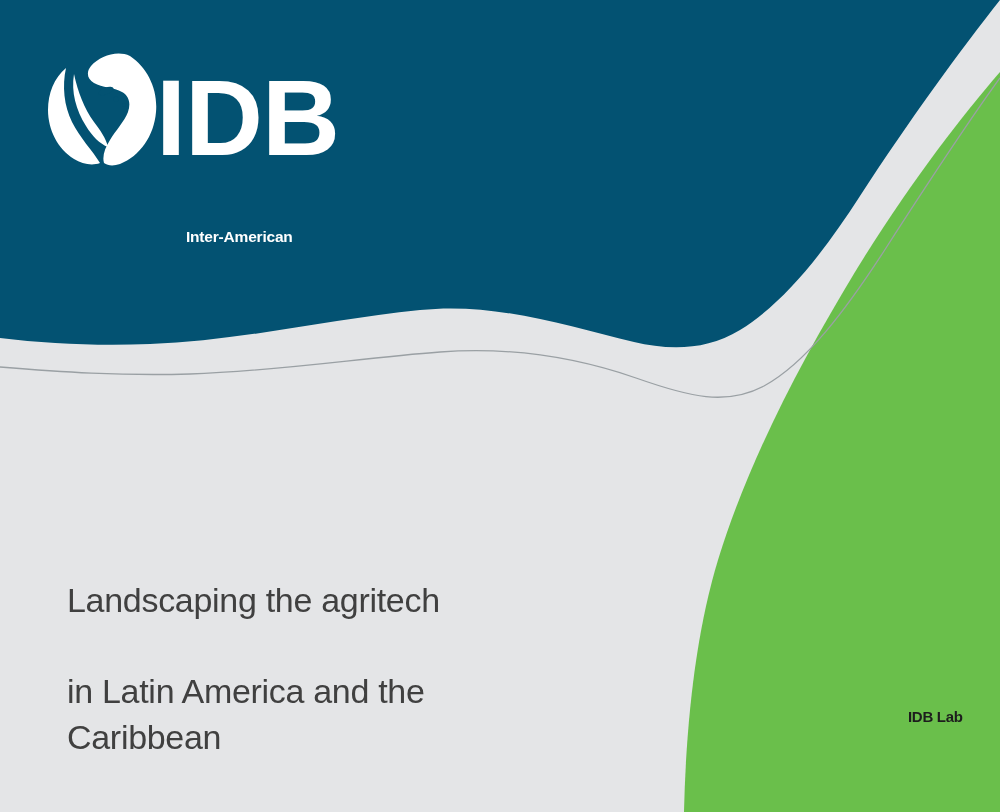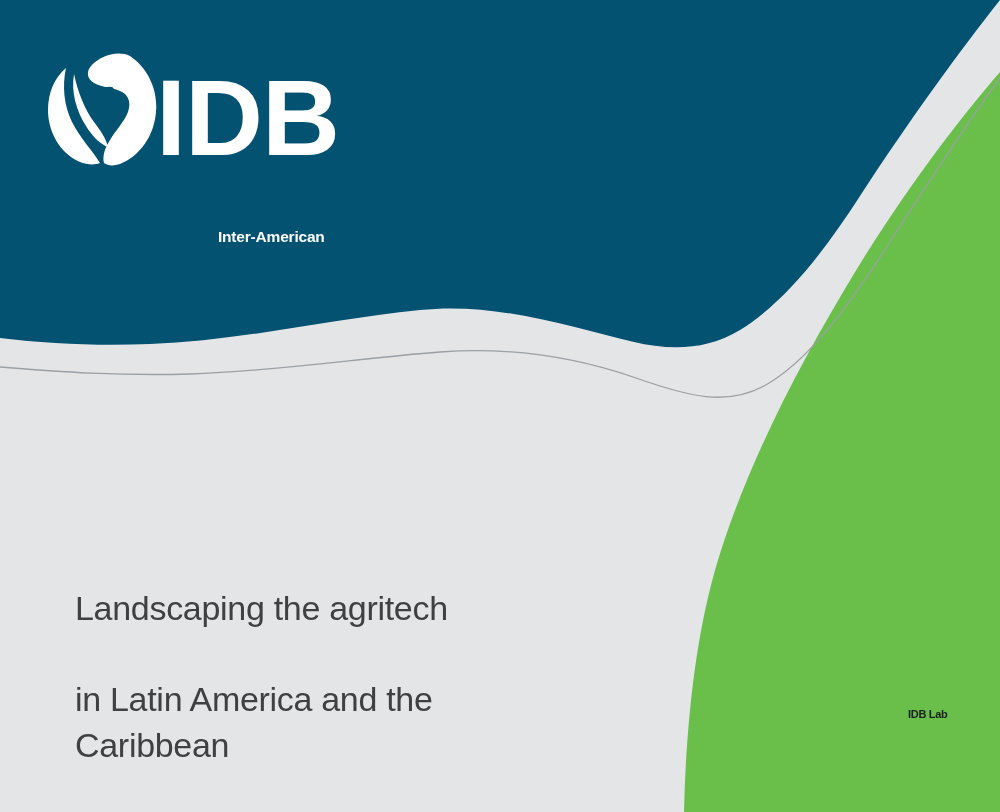--- a/index.html
+++ b/index.html
@@ -45,21 +45,21 @@
     font-size: 108px;
     line-height: 1;
     font-weight: bold;
     letter-spacing: -1px;
     color: #ffffff;
     white-space: nowrap;
     font-family: "Liberation Sans", sans-serif;
   }
   #logo-subtitle {
     position: absolute;
-    left: 174px;
+    left: 142px;
     top: 174px;
     width: 200px;
     font-size: 15.5px;
     line-height: 1.38;
     font-weight: bold;
     color: #ffffff;
     letter-spacing: -0.2px;
     font-family: "Liberation Sans", sans-serif;
   }
   #logo-subtitle .sub-line { display: block; }
@@ -68,30 +68,30 @@
   #cover-title {
     position: absolute;
     left: 67px;
     top: 578px;
     width: 600px;
     font-size: 34px;
     line-height: 1.345;
     color: #404040;
     font-weight: normal;
     letter-spacing: -0.3px;
-    margin: 8px;
+    margin: 0;
     font-family: "Liberation Sans", sans-serif;
   }
 
   
   #idb-lab-label {
     position: absolute;
     left: 908px;
     top: 708px;
-    font-size: 11px;
+    font-size: 15px;
     font-weight: bold;
     color: #1d1d1d;
     letter-spacing: -0.3px;
     white-space: nowrap;
     font-family: "Liberation Sans", sans-serif;
   }
 </style>
 </head>
 <body>
 

